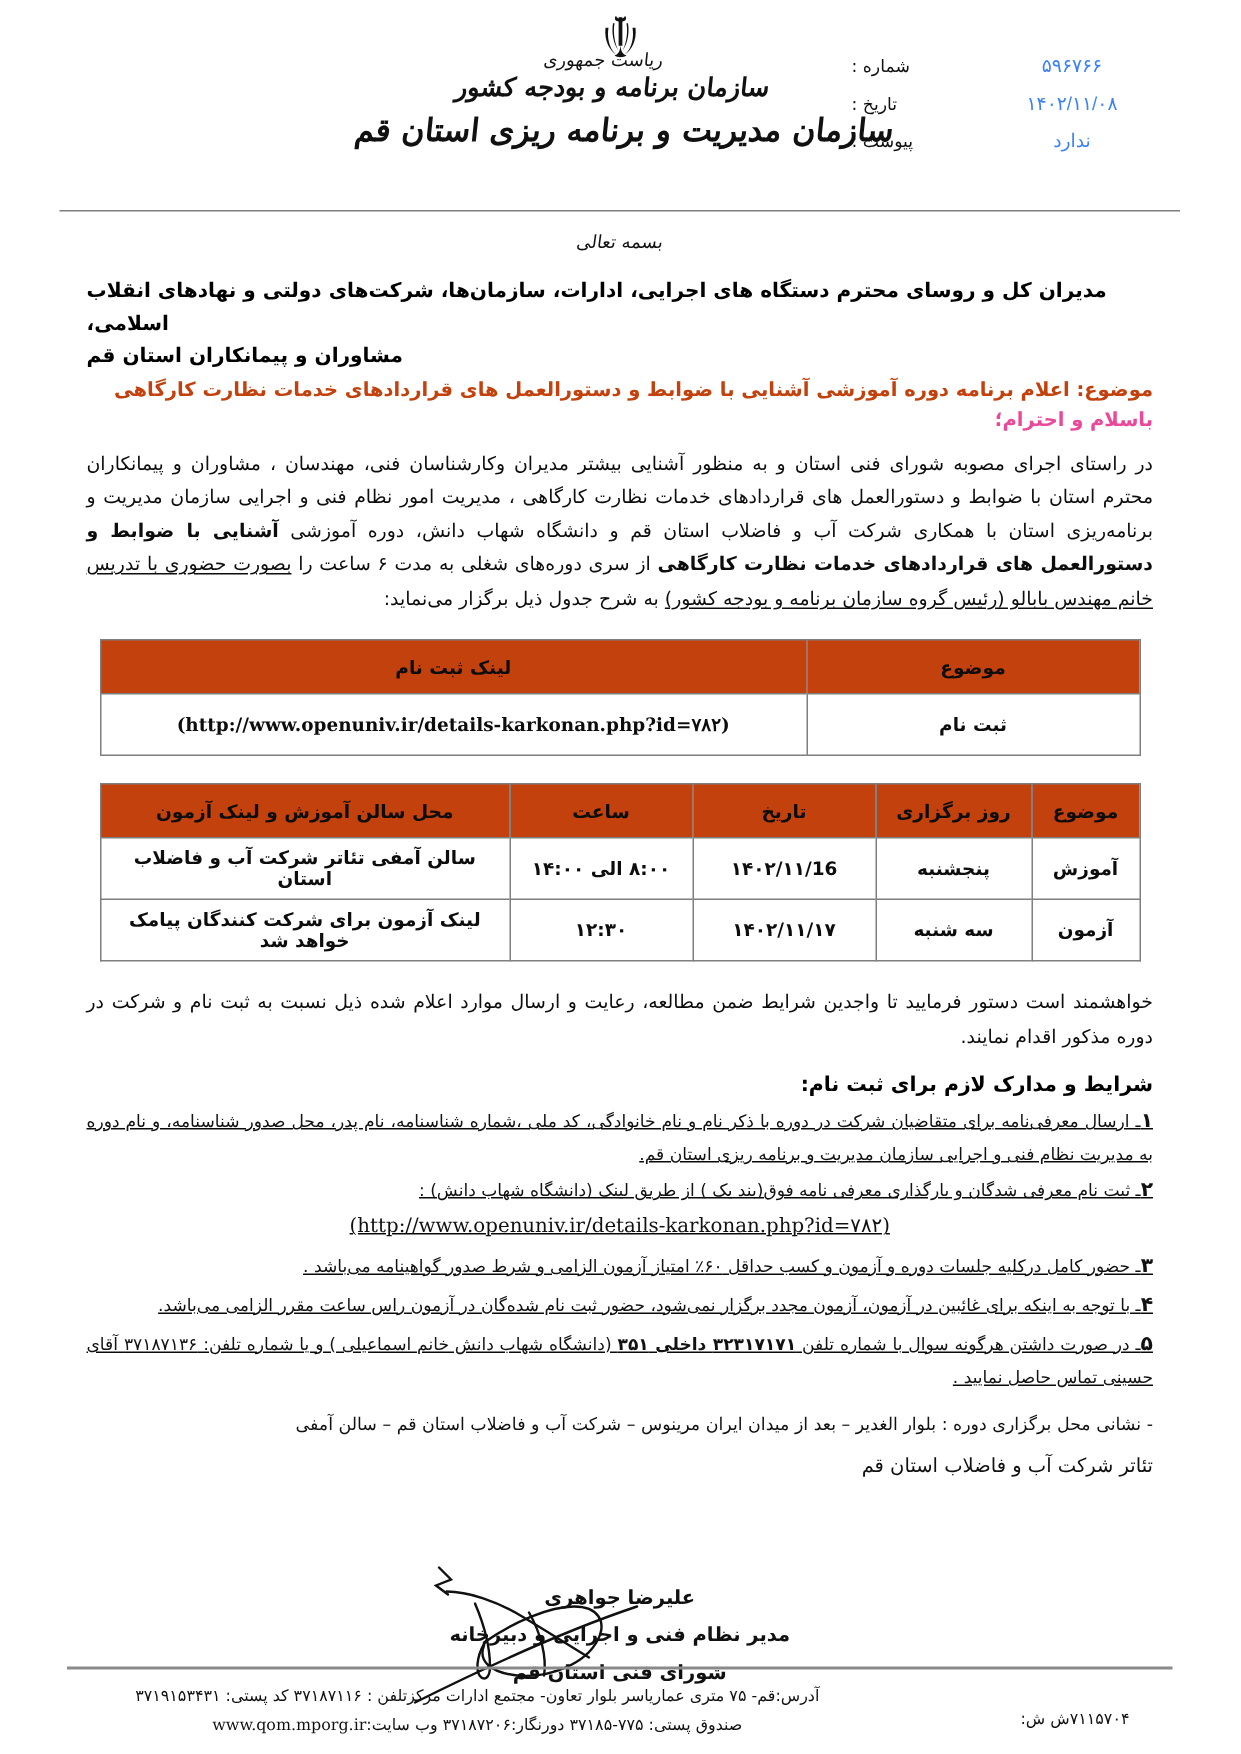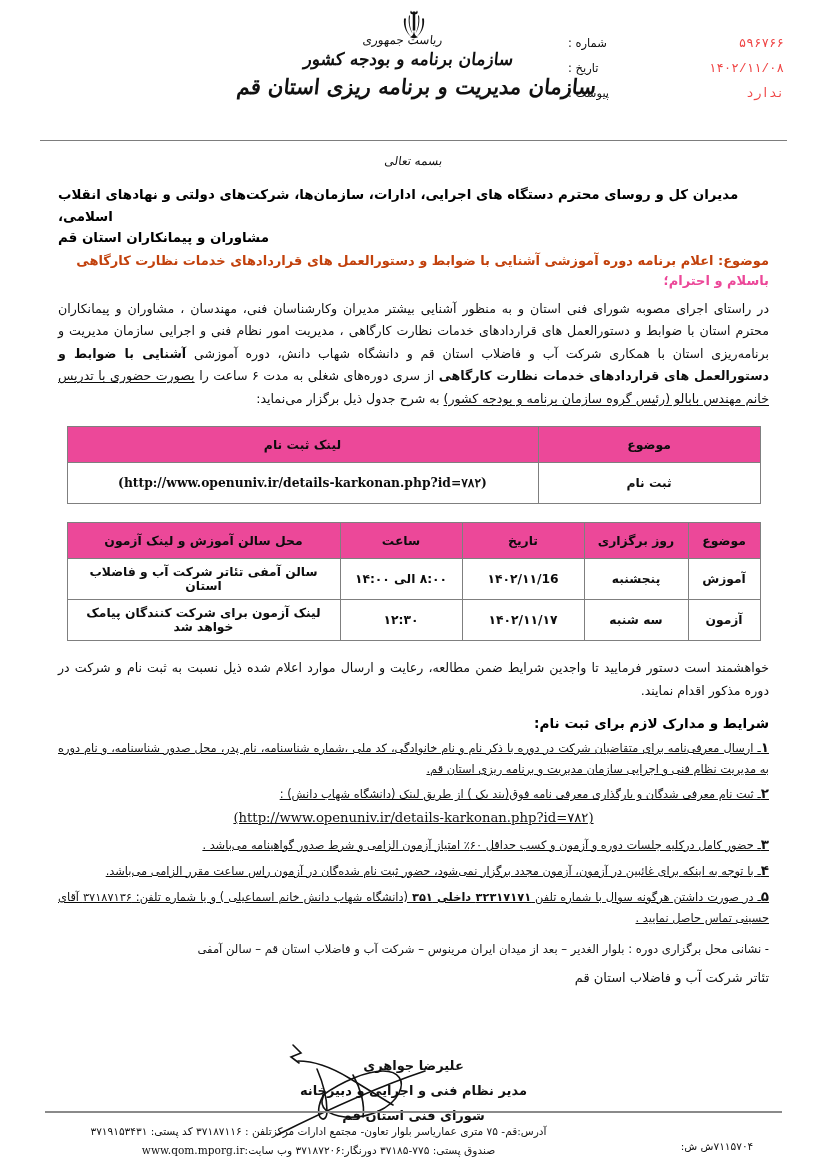--- a/index.html
+++ b/index.html
@@ -76,24 +76,24 @@
   .meta-label {
     width: 78px;
     text-align: left;
     padding-left: 4px;
     font-family: "DejaVu Sans", sans-serif;
     font-size: 11.5px;
     color: #111;
   }
   .meta-value {
     flex: 1;
-    text-align: right;
+    text-align: center;
     font-size: 12.5px;
-    font-family: Liberation Mono, monospace;
-    color: #ef4444;
+    font-family: Liberation Sans, sans-serif;
+    color: #3b82f6;
     padding-right: 10px;
   }
   .rule {
     position: absolute;
     top: 140px;
     right: 40px;
     left: 40px;
     height: 1px;
     background: #7d7d7d;
   }
@@ -154,21 +154,21 @@
     border-collapse: collapse;
     table-layout: fixed;
   }
   table.doc th, table.doc td {
     border: 1px solid #7f7f7f;
     text-align: center;
     vertical-align: middle;
     color: #0d0d0d;
   }
   table.doc th {
-    background: #ec4899;
+    background: #c2410c;
     font-size: 12.4px;
     font-weight: bold;
     height: 31px;
     padding: 2px 4px;
   }
   table.doc td {
     background: #ffffff;
     height: 34px;
     padding: 3px 4px;
     font-size: 12.3px;

